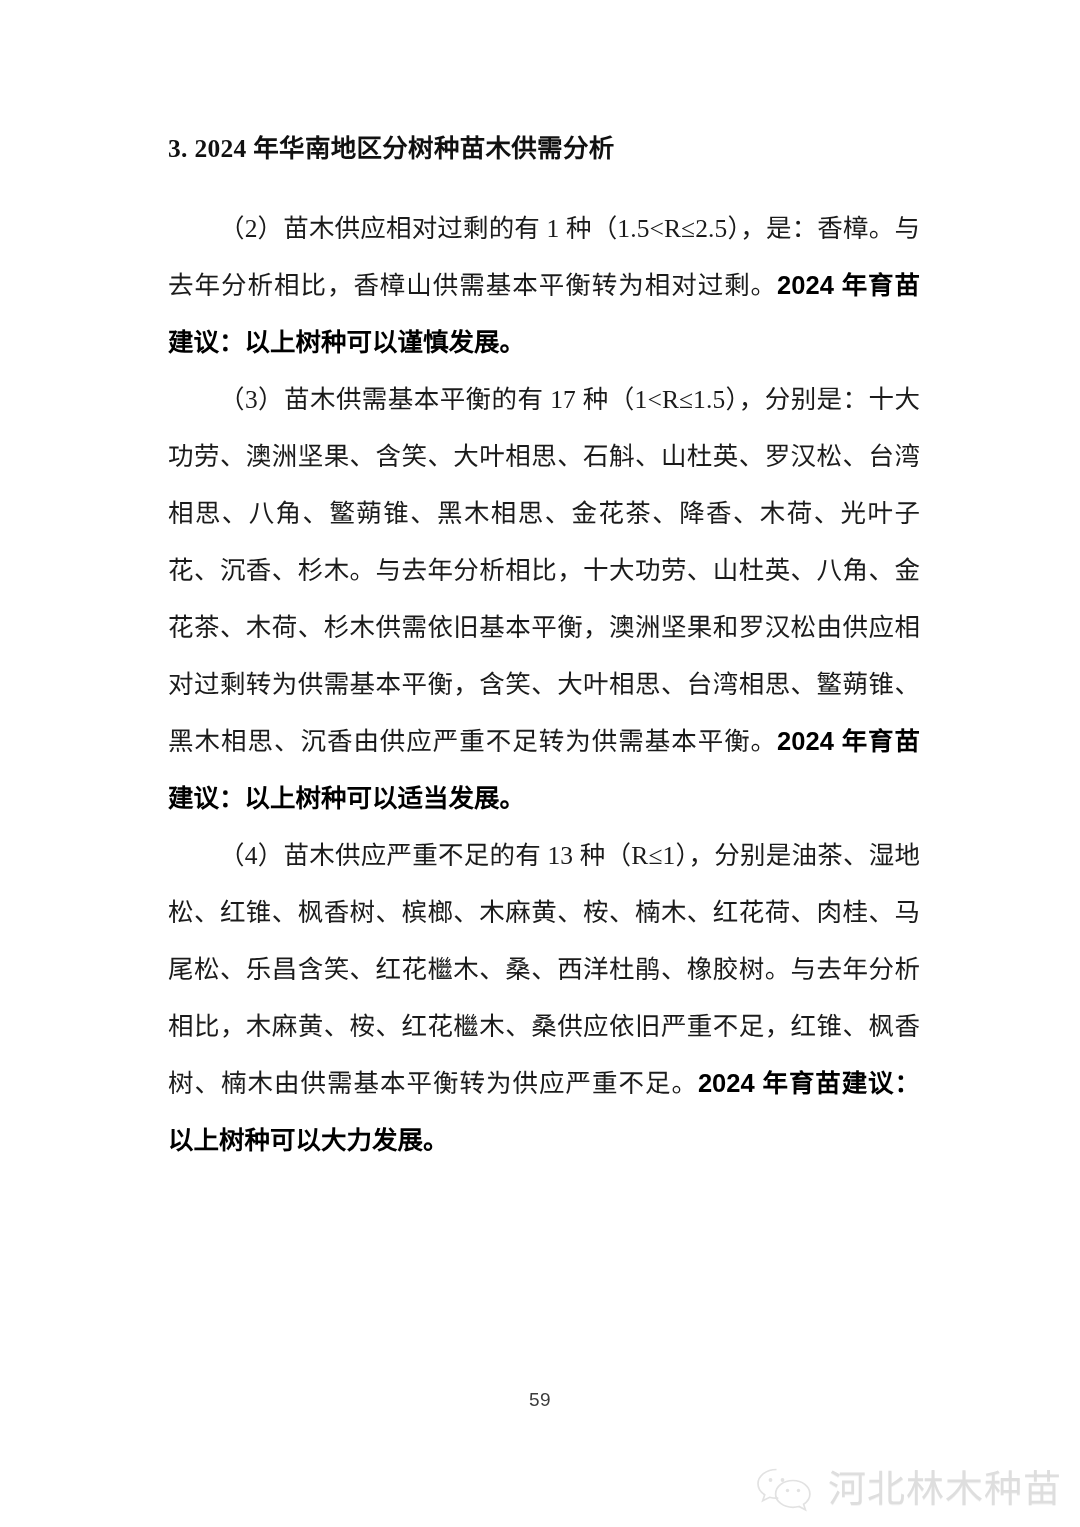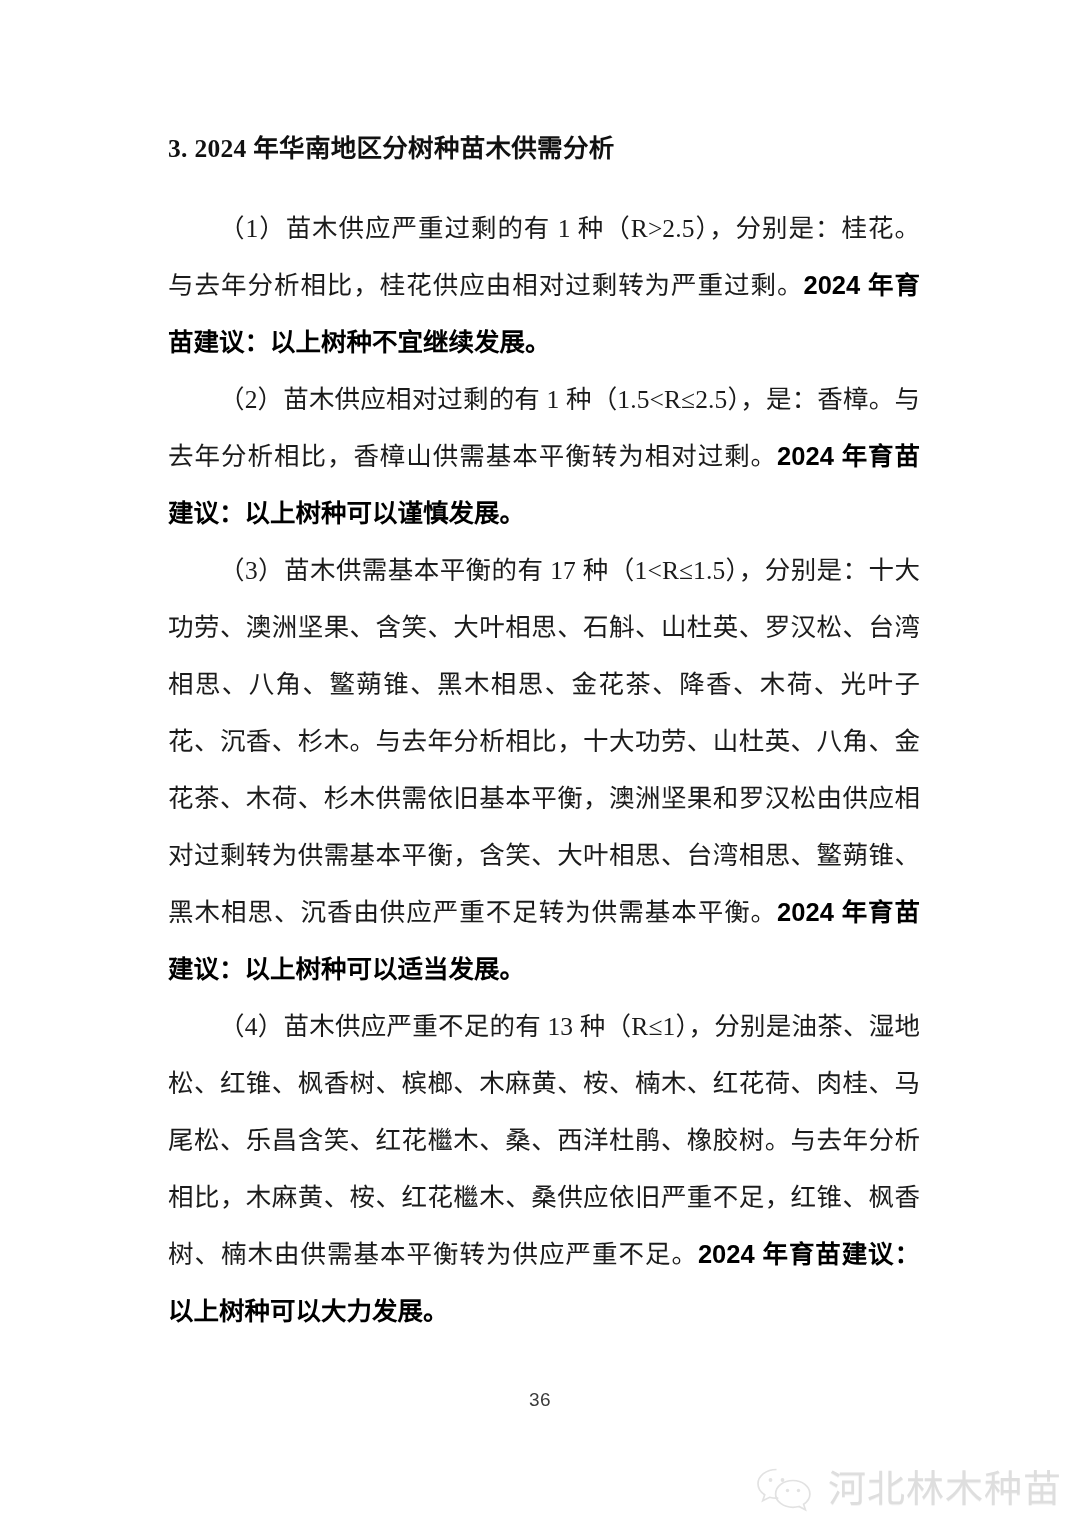--- a/index.html
+++ b/index.html
@@ -113,39 +113,36 @@
 </head>
 <body>
 
 <div class="page">
 
   <div class="content">
 
     <h1 class="doc-heading">3. 2024 年华南地区分树种苗木供需分析</h1>
 
 
-    <p class="para">
-      <span>（1）苗木供应严重过剩的有 1 种（R&gt;2.5），分别是：桂花。与去年分析相比，桂花供应由相对过剩转为严重过剩。</span><span class="em"><span>2024</span><span class="gap"></span><span>年育苗建议：以上树种不宜继续发展。</span></span>
-    </p>
 
     <p class="para">
       <span>（2）苗木供应相对过剩的有 1 种（1.5&lt;R≤2.5），是：香樟。与去年分析相比，香樟山供需基本平衡转为相对过剩。</span><span class="em"><span>2024</span><span class="gap"></span><span>年育苗建议：以上树种可以谨慎发展。</span></span>
     </p>
 
     <p class="para">
       <span>（3）苗木供需基本平衡的有 17 种（1&lt;R≤1.5），分别是：十大功劳、澳洲坚果、含笑、大叶相思、石斛、山杜英、罗汉松、台湾相思、八角、鳘蒴锥、黑木相思、金花茶、降香、木荷、光叶子花、沉香、杉木。与去年分析相比，十大功劳、山杜英、八角、金花茶、木荷、杉木供需依旧基本平衡，澳洲坚果和罗汉松由供应相对过剩转为供需基本平衡，含笑、大叶相思、台湾相思、鳘蒴锥、黑木相思、沉香由供应严重不足转为供需基本平衡。</span><span class="em"><span>2024</span><span class="gap"></span><span>年育苗建议：以上树种可以适当发展。</span></span>
     </p>
 
     <p class="para">
       <span>（4）苗木供应严重不足的有 13 种（R≤1），分别是油茶、湿地松、红锥、枫香树、槟榔、木麻黄、桉、楠木、红花荷、肉桂、马尾松、乐昌含笑、红花檵木、桑、西洋杜鹃、橡胶树。与去年分析相比，木麻黄、桉、红花檵木、桑供应依旧严重不足，红锥、枫香树、楠木由供需基本平衡转为供应严重不足。</span><span class="em"><span>2024</span><span class="gap"></span><span>年育苗建议：以上树种可以大力发展。</span></span>
     </p>
 
   </div>
 
-  <div class="page-number">36</div>
+  <div class="page-number">59</div>
 
   <div class="watermark">
     <svg class="wm-logo" viewBox="0 0 62 52" aria-hidden="true">
       <g fill="none" stroke="#e2e2e2" stroke-width="1.7">
         <path d="M23.5 6.5C13.3 6.5 5 12.9 5 20.8c0 4.4 2.6 8.4 6.7 11l-2.0 6.0 6.9-3.5c2.1 0.6 4.4 0.9 6.9 0.9 0.6 0 1.2 0 1.8-0.05"></path>
         <path d="M40.0 17.5c-9.6 0-17.4 6.0-17.4 13.4 0 7.4 7.8 13.4 17.4 13.4 2.1 0 4.1-0.3 6.0-0.8l6.4 3.3-1.8-5.6c3.8-2.5 6.3-6.2 6.3-10.3 0-7.4-7.8-13.4-16.9-13.4z"></path>
       </g>
       <g fill="#e2e2e2">
         <circle cx="17.5" cy="17.0" r="1.9"></circle>
         <circle cx="29.5" cy="17.0" r="1.9"></circle>

